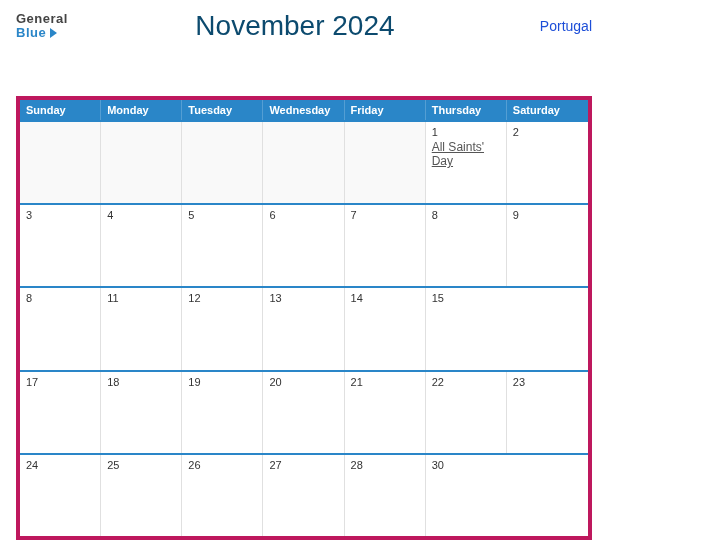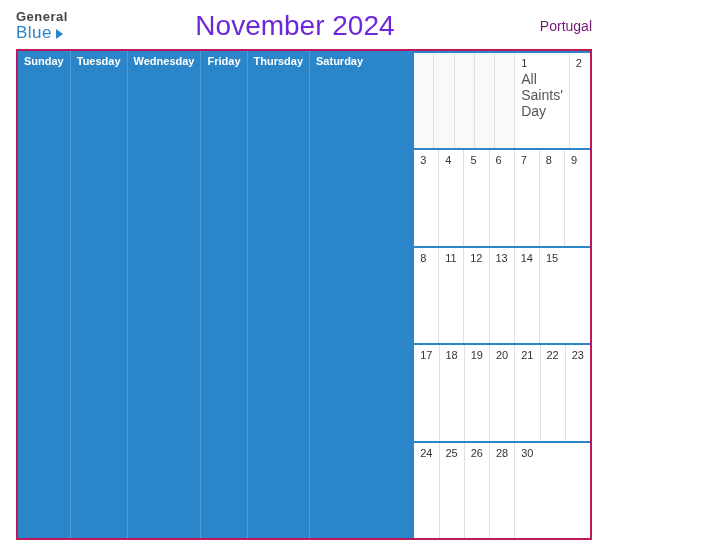--- a/index.html
+++ b/index.html
@@ -41,56 +41,57 @@
       letter-spacing: 0.5px;
     }
 
     .logo-blue-row {
       display: flex;
       align-items: center;
       gap: 2px;
     }
 
     .logo-blue {
-      font-size: 17px;
-      font-weight: normal;
+      font-size: 13px;
+      font-weight: bold;
       color: #2a86c8;
       letter-spacing: 0.5px;
     }
 
     .logo-triangle {
       width: 0;
       height: 0;
       border-left: 7px solid #2a86c8;
       border-top: 5px solid transparent;
       border-bottom: 5px solid transparent;
       margin-left: 2px;
     }
 
     .title {
       font-size: 28px;
       font-weight: 400;
-      color: #6d28d9;
+      color: #0c4a6e;
       text-align: center;
       flex: 1;
     }
 
     .country {
       font-size: 14px;
-      color: #701a75;
+      color: #1d4ed8;
       text-align: right;
       min-width: 70px;
     }
 
     
     .calendar {
       flex: 1;
       display: flex;
-      flex-direction: row;
-      border: 2px solid #be185d;
+      flex-direction: column;
+      border: 4px solid #be185d;
+      margin-top: 48px;
     }
 
     .day-headers {
       display: grid;
       grid-template-columns: repeat(7, 1fr);
       background: #2a86c8;
     }
 
     .day-header {
       color: #fff;
@@ -132,24 +133,25 @@
       border-right: none;
     }
 
     .day-number {
       font-size: 11px;
       color: #333;
       display: block;
     }
 
     .holiday-name {
-      font-size: 14px;
+      font-size: 12px;
       color: #555;
       display: block;
       margin-top: 2px;
+      text-decoration: underline;
     }
 
     .empty-cell {
       background: #f9f9f9;
     }
   </style>
 </head>
 <body>
 
 <div class="page">
@@ -165,20 +167,21 @@
 
     <h1 class="title">November 2024</h1>
 
     <div class="country">Portugal</div>
   </div>
 
   <div class="calendar">
 
     <div class="day-headers">
       <div class="day-header">Sunday</div>
+      <div class="day-header">Monday</div>
       <div class="day-header">Tuesday</div>
       <div class="day-header">Wednesday</div>
       <div class="day-header">Friday</div>
       <div class="day-header">Thursday</div>
       <div class="day-header">Saturday</div>
     </div>
 
     <div class="weeks">
 
       <div class="week-row">
@@ -269,20 +272,23 @@
         <div class="day-cell">
             <span class="day-number">24</span>
           </div>
         <div class="day-cell">
             <span class="day-number">25</span>
           </div>
         <div class="day-cell">
             <span class="day-number">26</span>
           </div>
         <div class="day-cell">
+            <span class="day-number">27</span>
+          </div>
+        <div class="day-cell">
             <span class="day-number">28</span>
           </div>
         <div class="day-cell">
             <span class="day-number">30</span>
           </div>
       </div>
 
     </div>
   </div>
 </div>

